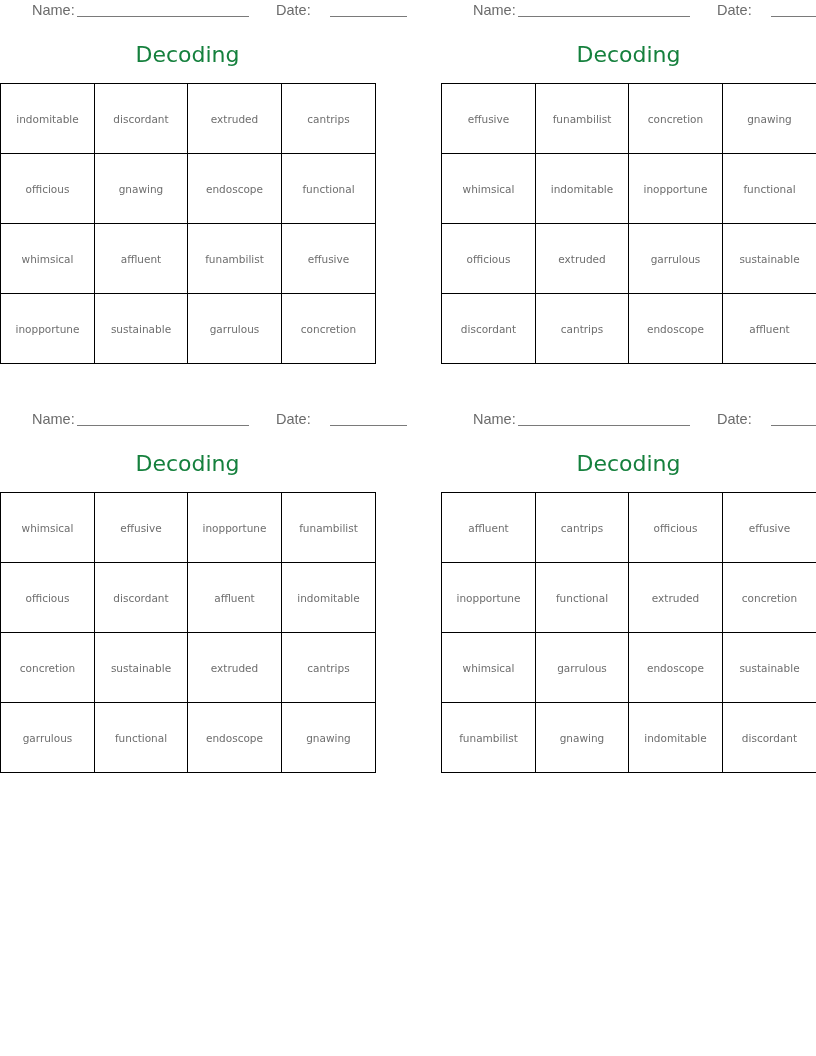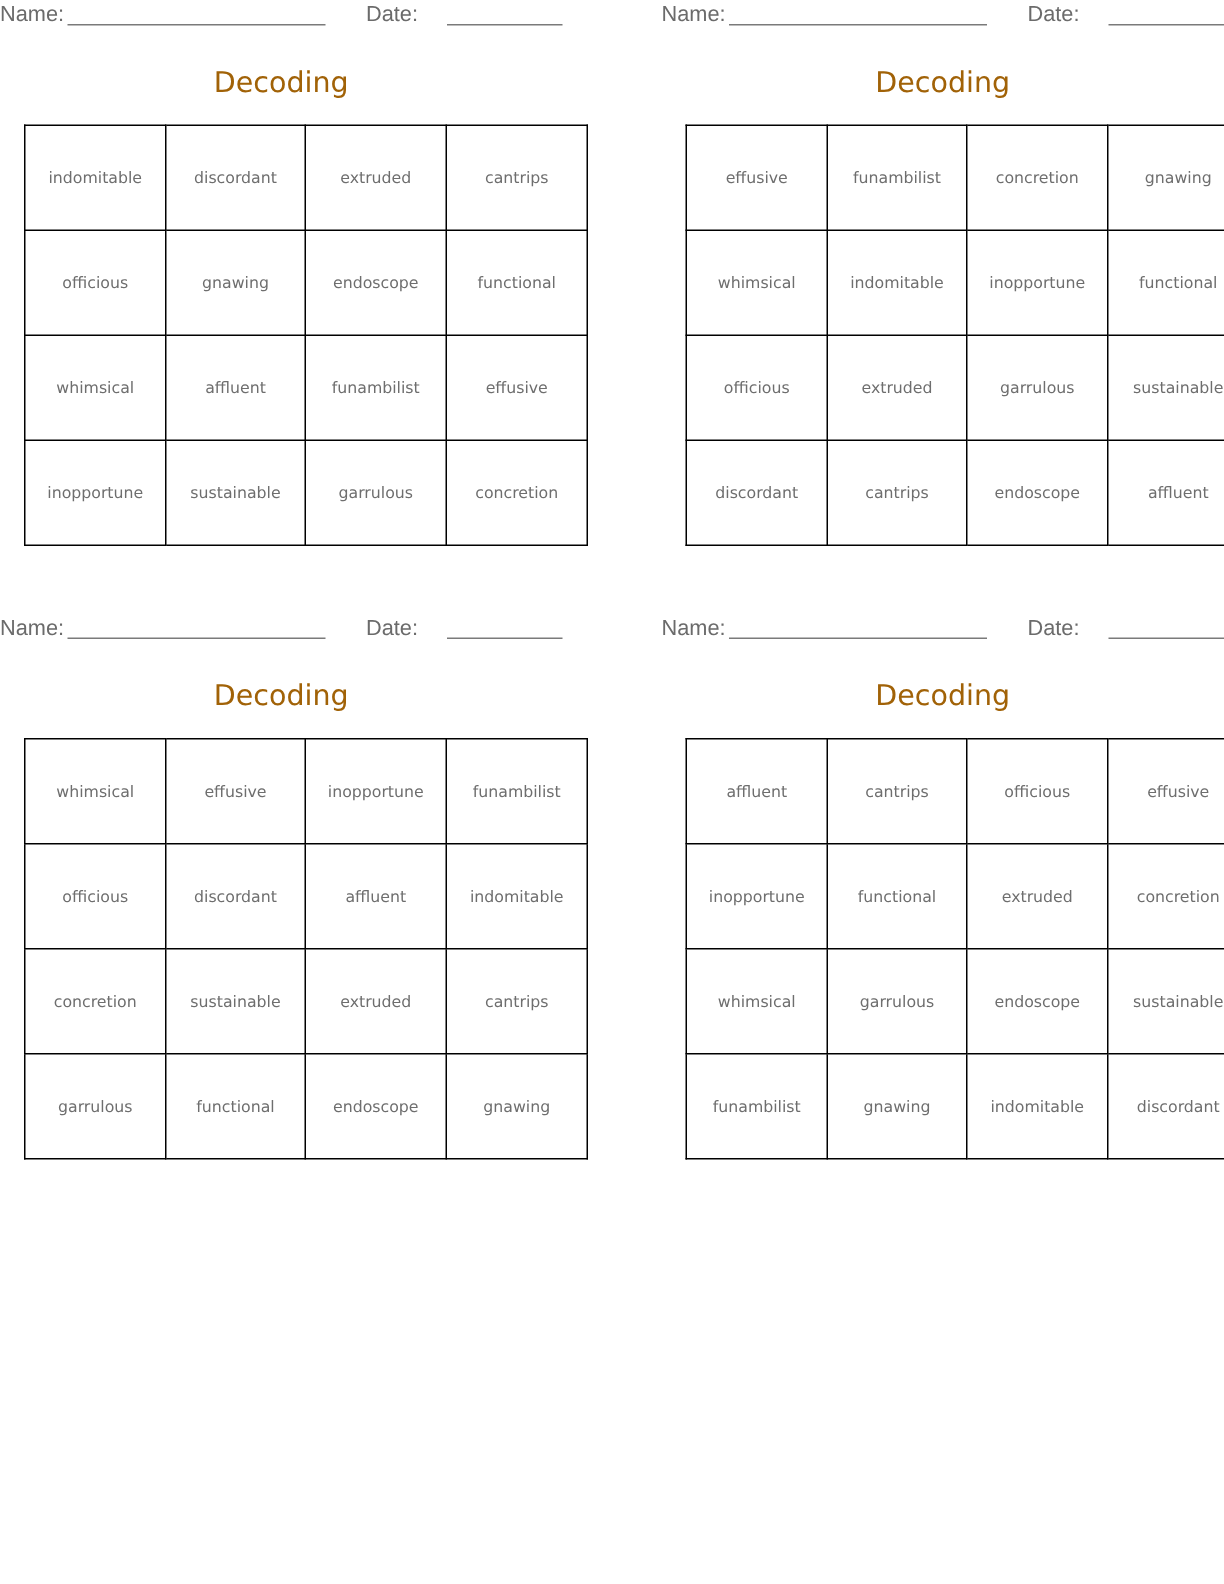--- a/index.html
+++ b/index.html
@@ -9,20 +9,21 @@
     }
     body {
       width: 816px;
       height: 1056px;
       position: relative;
       overflow: hidden;
     }
     .card {
       position: absolute;
       width: 375px;
+      padding-left: 32px;
     }
     .card.c0 { left: 0px;   top: 0px; }
     .card.c1 { left: 441px; top: 0px; }
     .card.c2 { left: 0px;   top: 409px; }
     .card.c3 { left: 441px; top: 409px; }
 
     .header-line {
       position: relative;
       height: 22px;
       font-family: "Liberation Sans", sans-serif;
@@ -54,27 +55,27 @@
       width: 77px;
       border-bottom: 1px solid #7a7a7a;
     }
     .title {
       position: absolute;
       left: 0;
       top: 42px;
       width: 375px;
       text-align: center;
       font-family: "DejaVu Sans", sans-serif;
-      font-size: 19px;
-      color: #a16207;
+      font-size: 22px;
+      color: #15803d;
       line-height: 26px;
     }
     .grid {
       position: absolute;
-      left: 16px;
+      left: 0;
       top: 83px;
       width: 375px;
       height: 280px;
       border-collapse: collapse;
       table-layout: fixed;
     }
     .grid td {
       border: 1px solid #000000;
       height: 69px;
       padding: 0;

